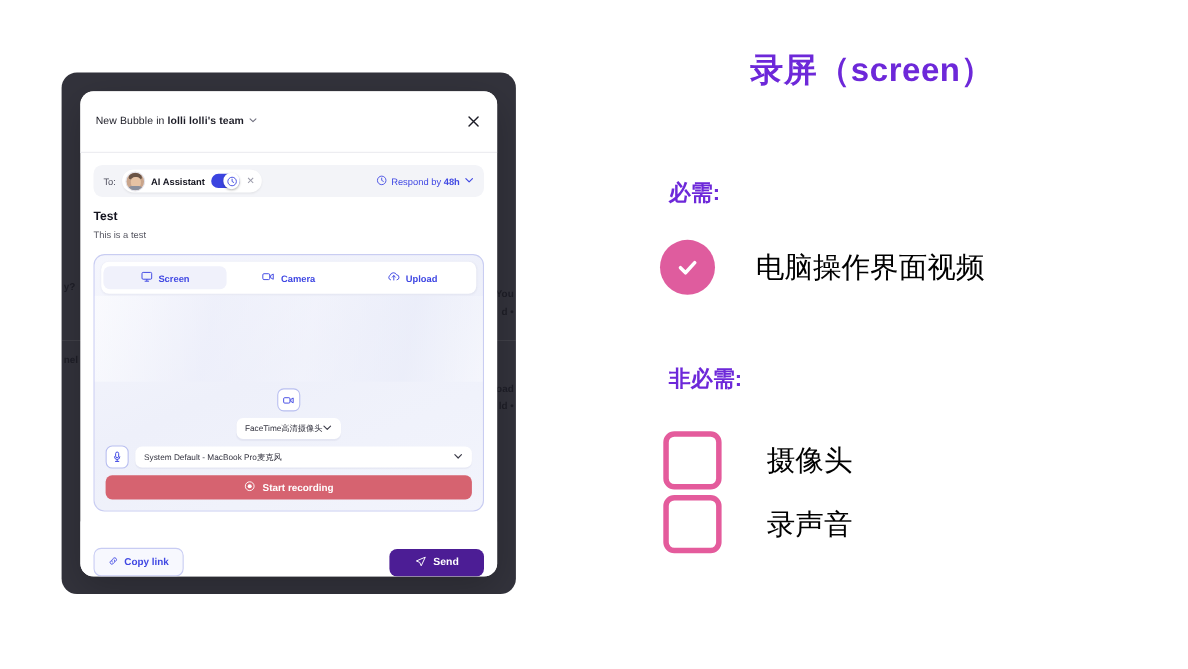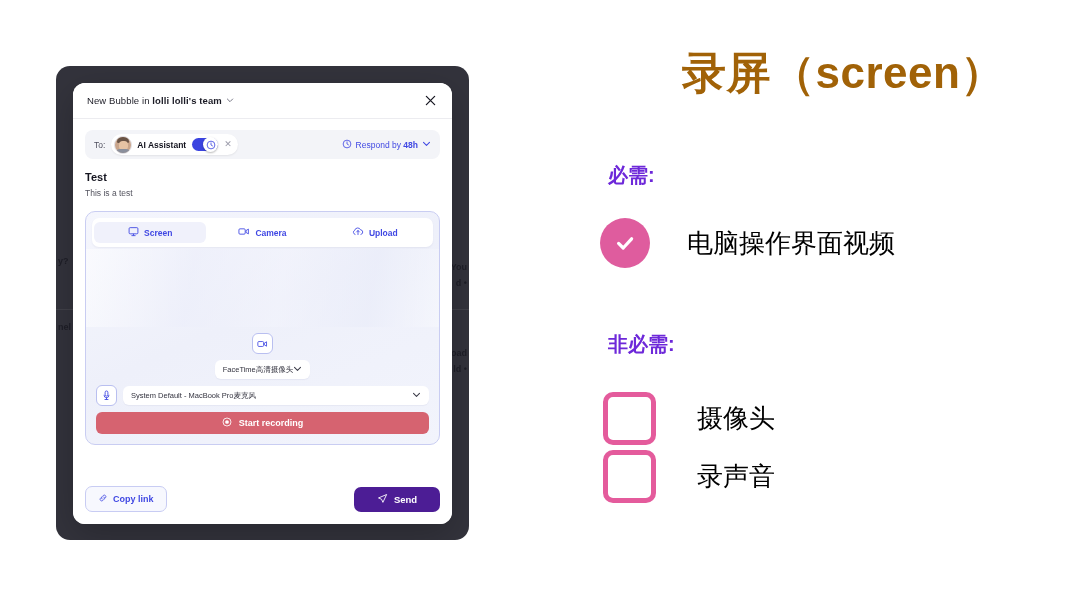--- a/index.html
+++ b/index.html
@@ -64,21 +64,21 @@
     flex-direction: column;
     overflow: hidden;
   }
 
   
   .modal-head {
     height: 31px;
     flex: none;
     display: flex;
     align-items: center;
-    padding: 2px 14px;
+    padding: 12px 14px;
     border-bottom: 1px solid #ececf0;
     background: #fff;
     justify-content: space-between;
   }
   .head-title {
     font-size: 9.5px;
     color: #1c1c26;
     letter-spacing: .1px;
   }
   .head-title b { font-weight: 700; }
@@ -295,21 +295,21 @@
     font-weight: 700;
     cursor: pointer;
   }
 
   
   .modal-foot {
     margin-top: auto;
     height: 50px;
     flex: none;
     display: flex;
-    align-items: center;
+    align-items: flex-end;
     padding: 0 12px;
     background: #fff;
   }
   .copy-link {
     height: 24px;
     border: 1px solid #c8ccf3;
     border-radius: 7px;
     background: #f7f8fe;
     display: flex;
     align-items: center;
@@ -341,23 +341,23 @@
     position: absolute;
     left: 600px;
     top: 0;
     width: 480px;
     height: 608px;
   }
   .notes-title {
     position: absolute;
     left: 82px;
     top: 44px;
-    font-size: 44px;
-    font-weight: 700;
-    color: #a16207;
+    font-size: 30px;
+    font-weight: 700;
+    color: #6d28d9;
     letter-spacing: .5px;
     white-space: nowrap;
   }
   .sec-head {
     position: absolute;
     left: 8px;
     font-size: 20px;
     font-weight: 700;
     color: #6d28d9;
   }

